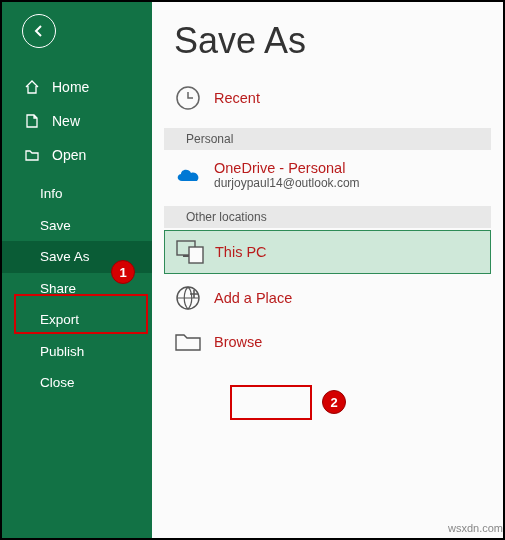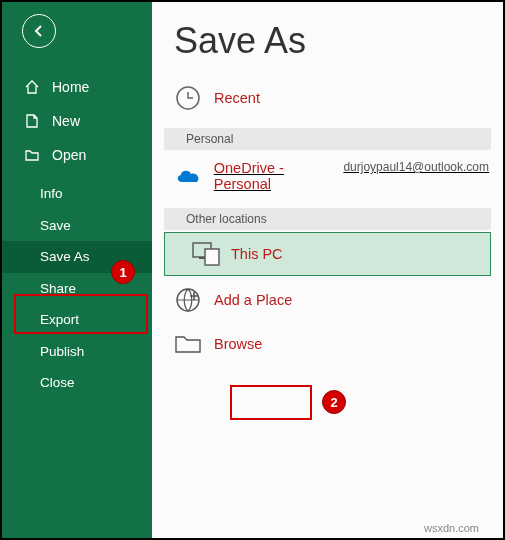--- a/index.html
+++ b/index.html
@@ -10,34 +10,34 @@
   .nav-top { margin-top: 22px; }
   .nav-item, .nav-sub { display: flex; align-items: center; padding: 9px 0 9px 22px; font-size: 14px; cursor: pointer; line-height: 1; }
   .nav-sub { padding-left: 38px; font-size: 13.5px; }
   .nav-item .icon, .nav-sub .icon { width: 18px; margin-right: 10px; display: inline-flex; }
   .nav-item.active, .nav-sub.active { background: #0a5c36; }
   .sub-group { margin-top: 6px; }
   .main { flex: 1; background: #fbfbfb; position: relative; padding: 18px 0 0 0; overflow: hidden; }
   .title { font-size: 36px; font-weight: 300; color: #333; margin-left: 22px; margin-bottom: 14px; }
   .loc-row { display: flex; align-items: center; padding: 8px 14px 8px 22px; cursor: pointer; min-height: 44px; }
   .loc-row .icon-wrap { width: 40px; display: flex; justify-content: flex-start; }
-  .loc-row .label-wrap { display: flex; flex-direction: row; text-decoration: underline; }
+  .loc-row .label-wrap { display: flex; flex-direction: column; }
   .loc-row .label { font-size: 14.5px; color: #b91c1c; }
   .loc-row .sub { font-size: 12px; color: #555; }
   .section-head { background: #e8e8e8; color: #555; font-size: 12px; padding: 4px 0 4px 22px; margin: 8px 12px 2px 12px; }
-  .loc-row.selected { background: #cfe8d9; border: 1px solid #2e8b57; margin: 2px 12px; padding-left: 26px; padding-right: 14px; }
+  .loc-row.selected { background: #cfe8d9; border: 1px solid #2e8b57; margin: 2px 12px; padding-left: 10px; padding-right: 14px; }
   
   .redbox { position: absolute; border: 2.5px solid #d40000; pointer-events: none; }
   .rb1 { left: 12px; top: 292px; width: 134px; height: 40px; }
   .rb2 { left: 228px; top: 383px; width: 82px; height: 35px; }
   
   .callout { position: absolute; width: 24px; height: 24px; background: #d40000; border-radius: 50%; color: #fff; font-size: 13px; font-weight: bold; display: flex; align-items: center; justify-content: center; border: 1px solid #900; }
   .c1 { left: 109px; top: 258px; }
   .c2 { left: 320px; top: 388px; }
-  .watermark { position: absolute; right: 24px; bottom: 4px; font-size: 11px; color: #888; }
+  .watermark { position: absolute; right: 0; bottom: 4px; font-size: 11px; color: #888; }
   svg { display: block; }
 </style>
 </head>
 <body>
 
 <div class="container">
 
   <div class="sidebar">
     <div class="back-btn">
       <svg width="16" height="16" viewBox="0 0 16 16">

